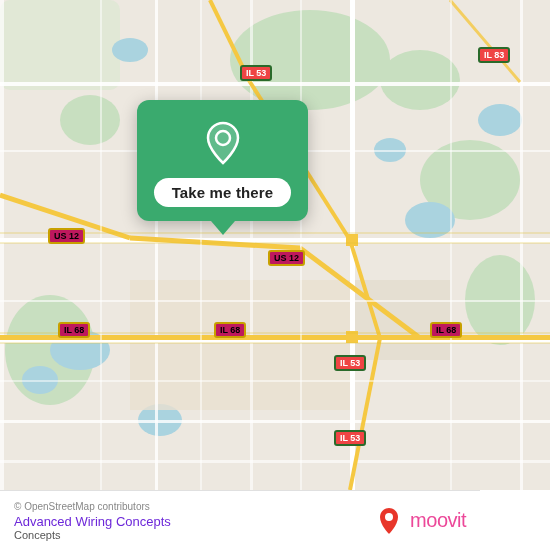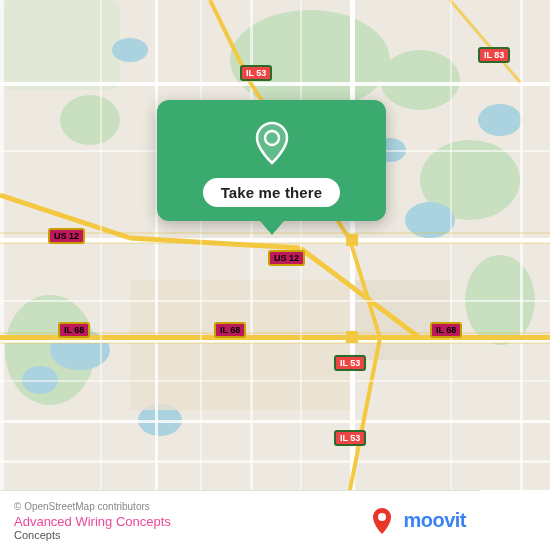--- a/index.html
+++ b/index.html
@@ -25,22 +25,22 @@
       width: 100%;
       height: 100%;
       position: absolute;
       top: 0; left: 0;
     }
 
     
     #popup-card {
       position: absolute;
       top: 100px;
-      left: 157px;
-      width: 229px;
+      left: 137px;
+      width: 171px;
       background: #3aaa6e;
       border-radius: 12px;
       padding: 18px 16px 14px;
       display: flex;
       flex-direction: column;
       align-items: center;
       box-shadow: 0 4px 16px rgba(0,0,0,0.25);
       z-index: 10;
     }
 
@@ -92,39 +92,39 @@
     }
 
     .copyright-text {
       font-size: 10px;
       color: #888;
       margin-bottom: 2px;
     }
 
     .location-name {
       font-size: 13px;
-      color: #ec4899;
+      color: #6d28d9;
       font-weight: 500;
     }
 
     .moovit-logo {
       display: flex;
       align-items: center;
       gap: 6px;
     }
 
     .moovit-icon {
       width: 30px;
       height: 30px;
     }
 
     .moovit-text {
       font-size: 20px;
-      font-weight: 700;
-      color: #3b82f6;
+      font-weight: 400;
+      color: #ec4899;
       letter-spacing: -0.5px;
     }
 
     
     .shield {
       position: absolute;
       background: #be185d;
       border: 2px solid #c8a000;
       border-radius: 3px;
       font-size: 9px;

